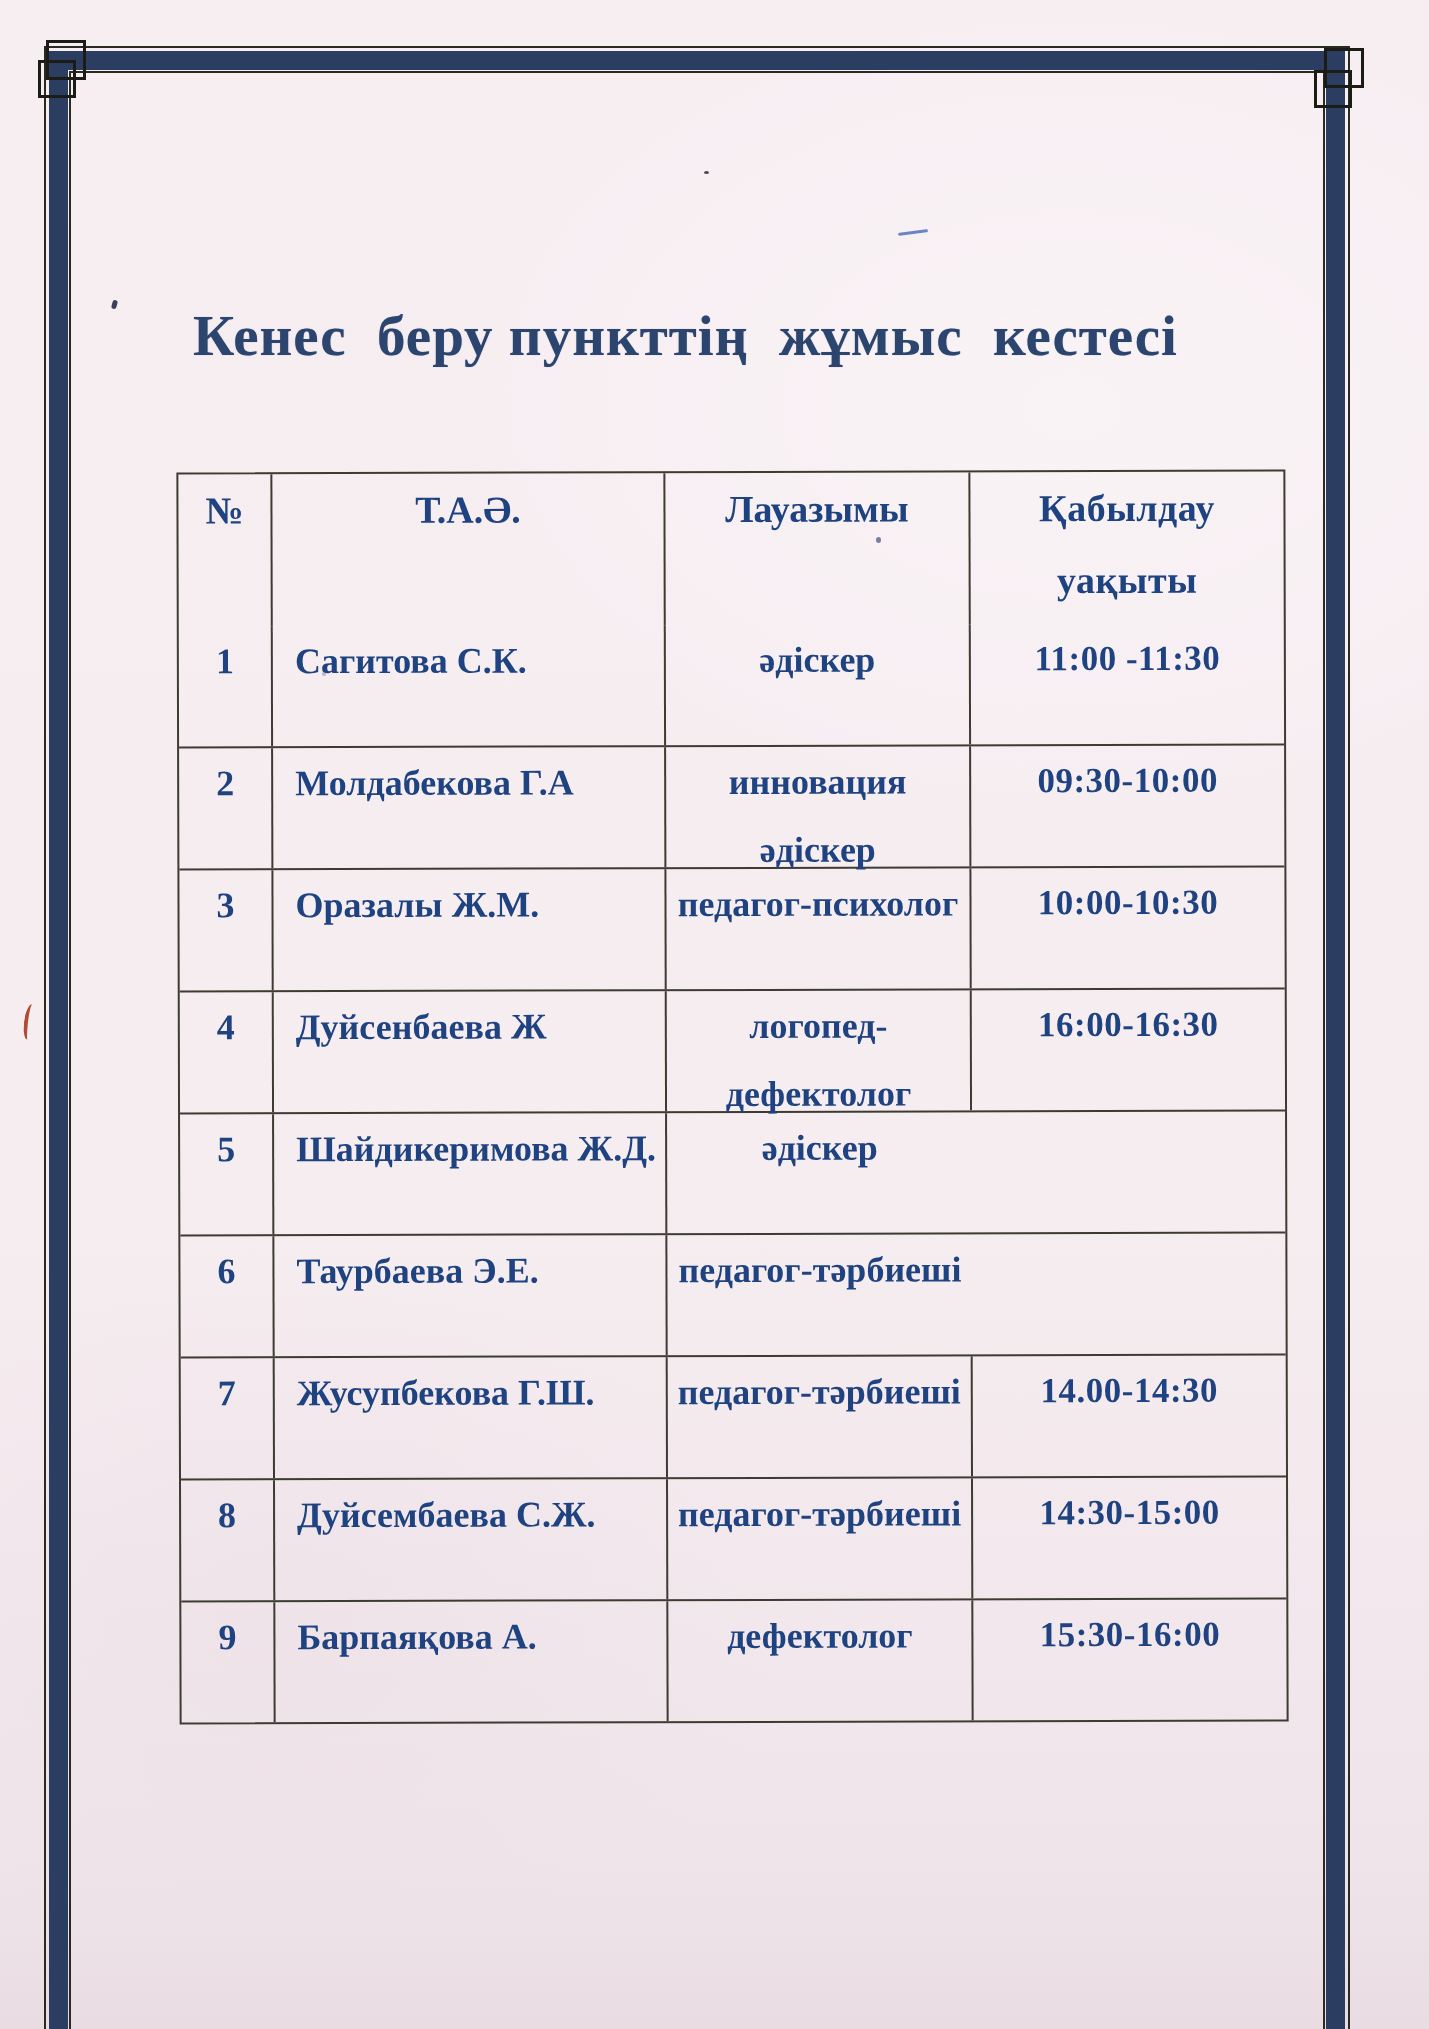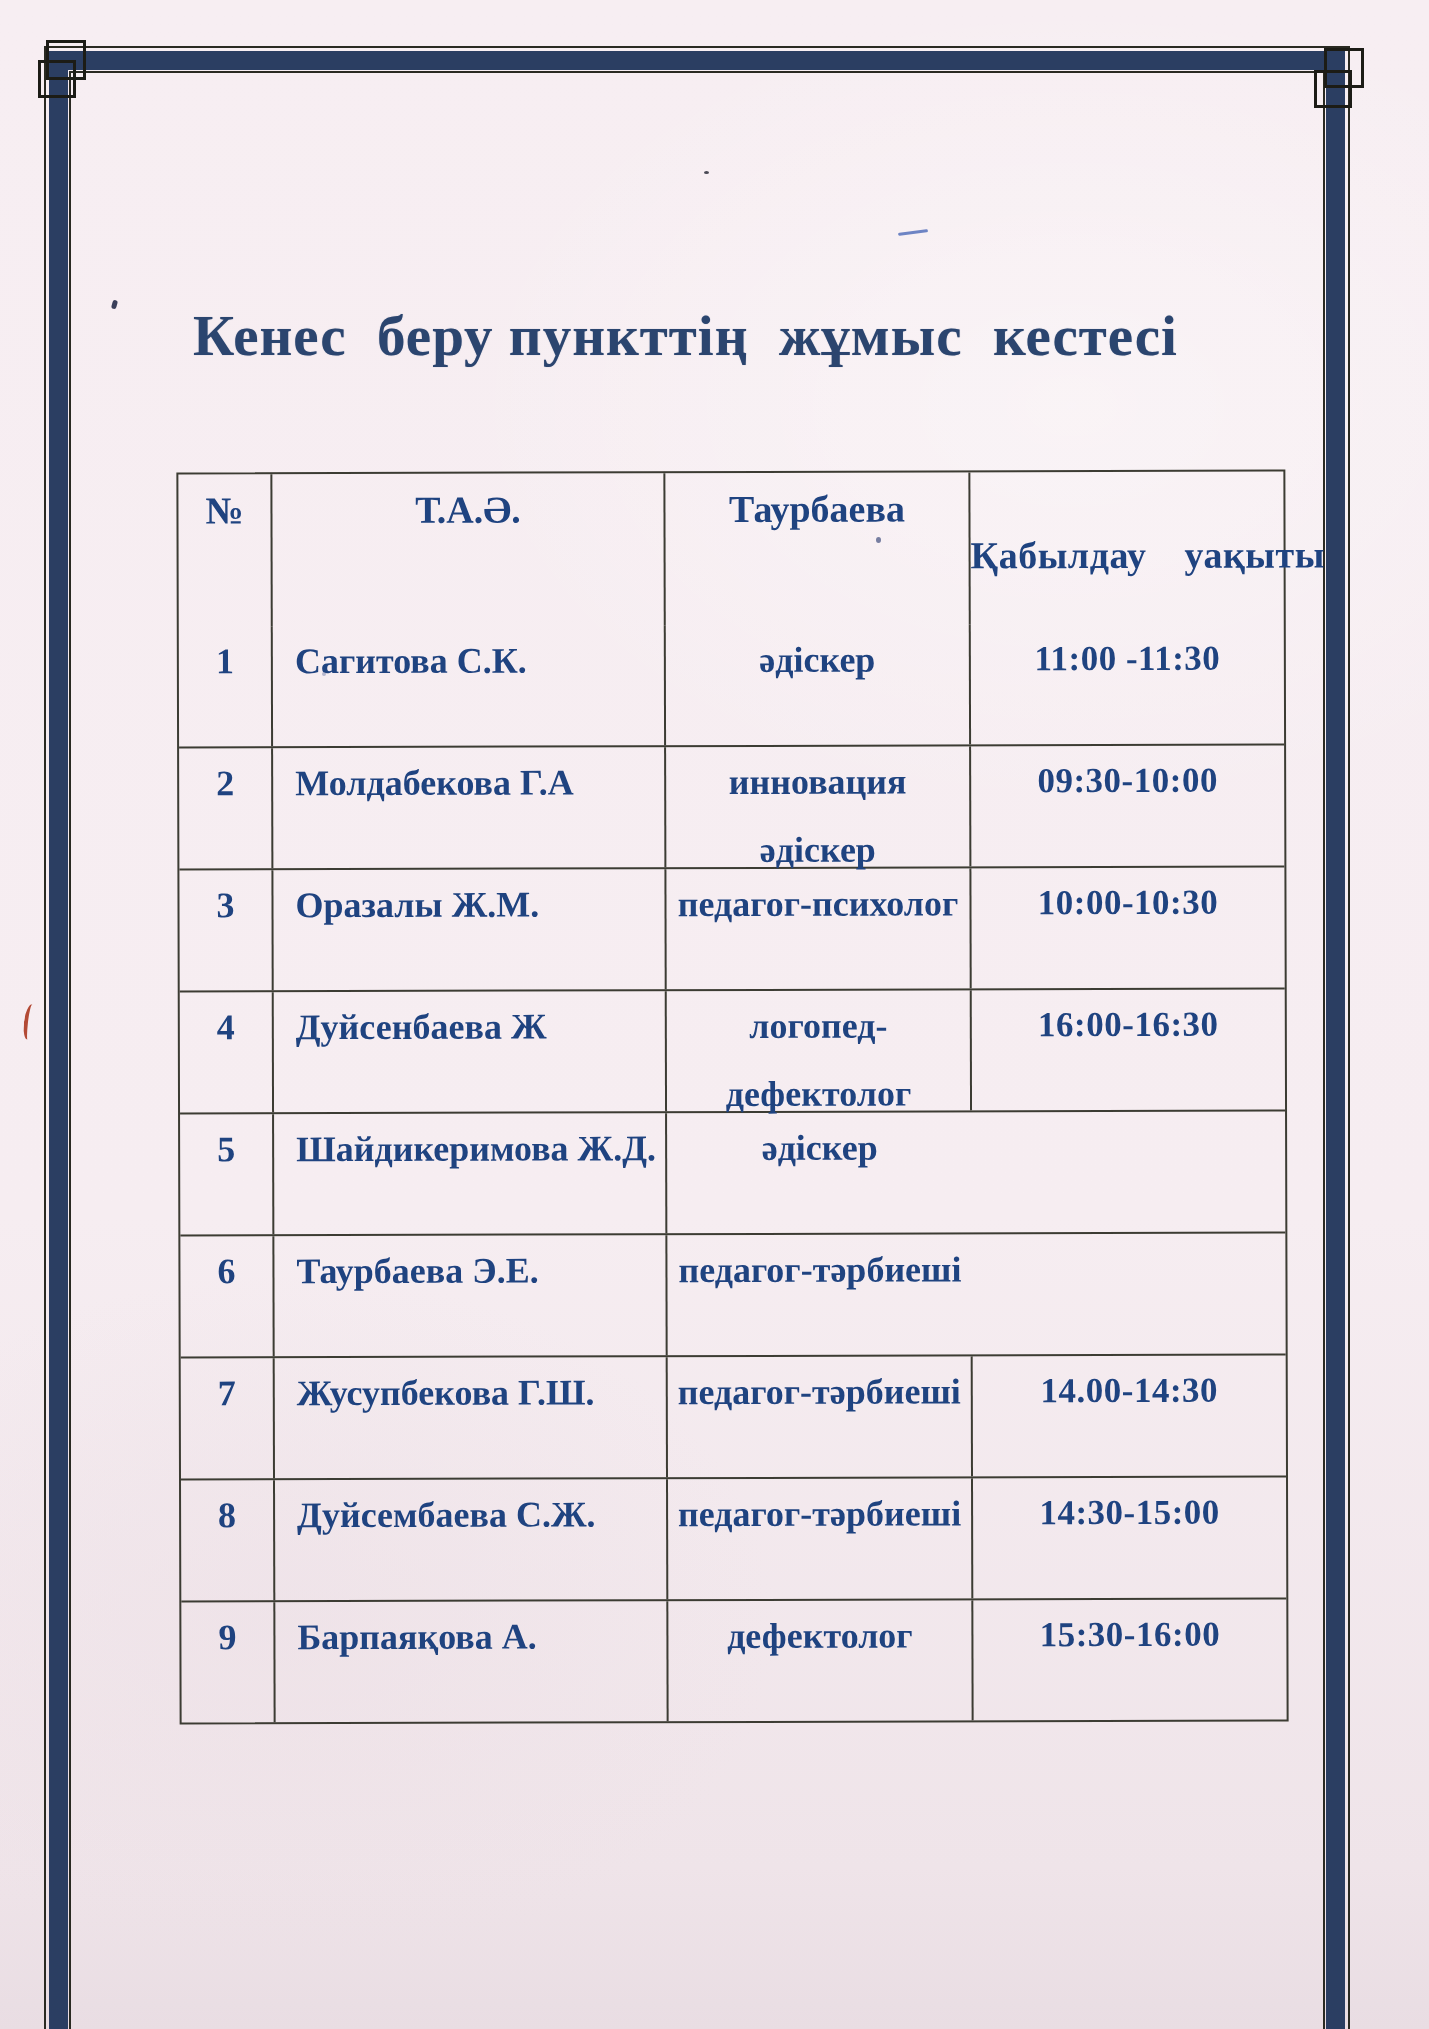--- a/index.html
+++ b/index.html
@@ -59,21 +59,21 @@
     font-size:36px;line-height:1.1;
   }
   .cell:last-child{border-right:none;}
   .thead .cell{height:152px;font-size:38px;}
   .trow.body-row .cell{height:120px;}
   .c-num{text-align:center;}
   .c-name{padding-left:22px;}
   .c-pos,.c-time{text-align:center;}
   .c-pos{display:flex;flex-direction:column;gap:28px;align-items:center;}
   .c-time{font-size:35px;letter-spacing:.5px;}
-  .h-time{display:flex;flex-direction:row;gap:38px;align-items:center;}
+  .h-time{display:flex;flex-direction:column;gap:30px;align-items:center;}
 
   
   .artifact{position:absolute;}
   .a-blue-dash{left:898px;top:231px;width:30px;height:3px;background:#6d84c4;transform:rotate(-7deg);border-radius:2px;}
   .a-apostrophe{left:112px;top:300px;width:5px;height:9px;background:#3a3f5a;border-radius:3px;transform:rotate(15deg);}
   .a-red-mark{left:24px;top:1004px;width:8px;height:36px;border-left:4px solid #b34a35;border-radius:60% 0 0 50%;transform:rotate(6deg);}
   .a-speck1{left:876px;top:537px;width:5px;height:6px;background:#56618c;border-radius:50%;opacity:.8;}
   .a-speck2{left:704px;top:171px;width:5px;height:3px;background:#4a4a55;border-radius:50%;}
   .a-speck3{left:322px;top:672px;width:4px;height:4px;background:#8a93b5;border-radius:50%;opacity:.6;}
 </style>
@@ -94,21 +94,21 @@
 
   <h1 class="title">Кенес  беру пункттің  жұмыс  кестесі</h1>
 
   <div class="schedule-table">
     <div class="trow thead">
       <div class="cell c-num">№</div>
       <div class="cell c-pos" style="padding-left:0;">
         <span>Т.А.Ә.</span>
       </div>
       <div class="cell c-pos">
-        <span>Таурбаева</span>
+        <span>Лауазымы</span>
       </div>
       <div class="cell c-time h-time">
         <span>Қабылдау</span>
         <span>уақыты</span>
       </div>
     </div>
     <div id="rows">
     <div class="trow body-row">
       <div class="cell c-num">1</div>
       <div class="cell c-name">Сагитова С.К.</div>

